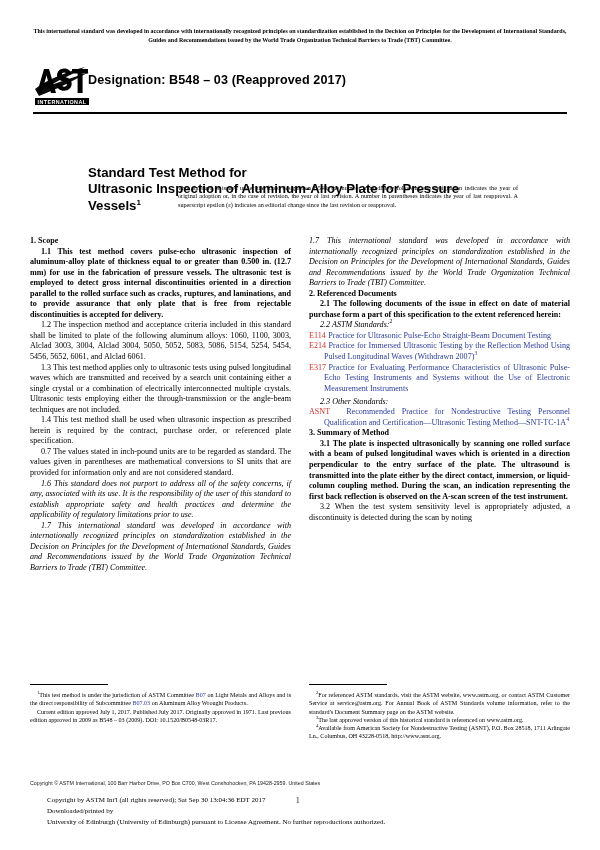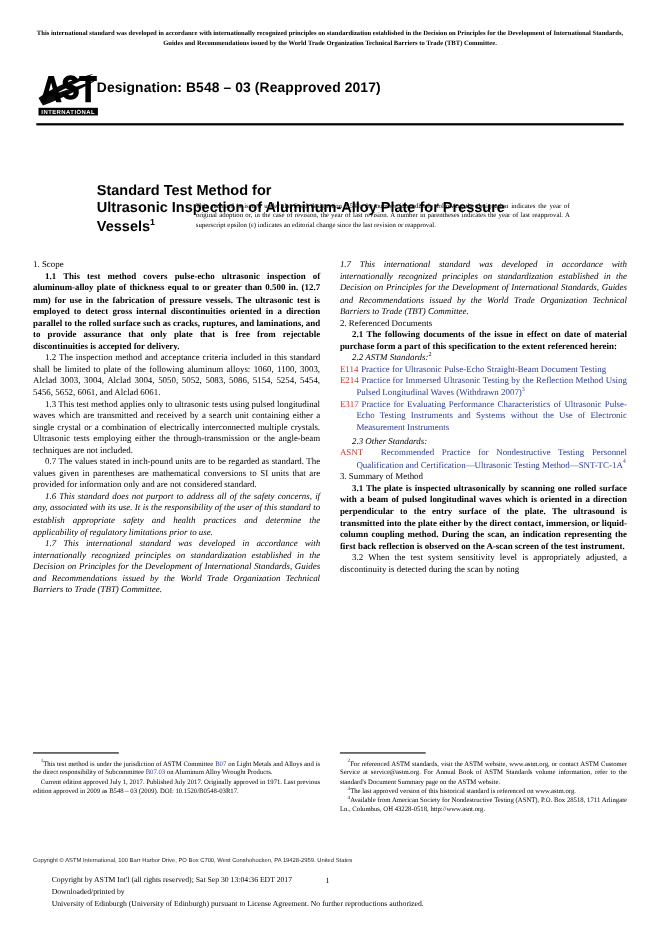--- a/index.html
+++ b/index.html
@@ -116,21 +116,21 @@
 
   .col p {
     margin: 0 0 0 0;
     text-align: justify;
     text-justify: inter-word;
     -webkit-hyphens: none;
     hyphens: none;
   }
   .p-indent { text-indent: 11px; }
   .sec-head {
-    font-weight: normal;
+    font-weight: bold;
     margin-top: 7.5px;
     margin-bottom: 1.5px;
     text-indent: 0;
     text-align: left;
   }
   .sec-head.first { margin-top: 0; }
   .para { margin-top: 6.2px; }
   .para.tight { margin-top: 0px; font-weight: bold; }
   .ital { font-style: italic; }
   .sub-head {
@@ -256,20 +256,21 @@
     <div><span>Vessels</span><sup>1</sup></div>
   </div>
 
   <div class="issue-statement">This standard is issued under the fixed designation B548; the number immediately following the designation indicates the year of original adoption or, in the case of revision, the year of last revision. A number in parentheses indicates the year of last reapproval. A superscript epsilon (ε) indicates an editorial change since the last revision or reapproval.</div>
 
   <div class="col col-left">
     <p class="sec-head first">1. Scope</p>
     <p class="p-indent para tight">1.1 This test method covers pulse-echo ultrasonic inspection of aluminum-alloy plate of thickness equal to or greater than 0.500 in. (12.7 mm) for use in the fabrication of pressure vessels. The ultrasonic test is employed to detect gross internal discontinuities oriented in a direction parallel to the rolled surface such as cracks, ruptures, and laminations, and to provide assurance that only plate that is free from rejectable discontinuities is accepted for delivery.</p>
     <p class="p-indent para">1.2 The inspection method and acceptance criteria included in this standard shall be limited to plate of the following aluminum alloys: 1060, 1100, 3003, Alclad 3003, 3004, Alclad 3004, 5050, 5052, 5083, 5086, 5154, 5254, 5454, 5456, 5652, 6061, and Alclad 6061.</p>
     <p class="p-indent para">1.3 This test method applies only to ultrasonic tests using pulsed longitudinal waves which are transmitted and received by a search unit containing either a single crystal or a combination of electrically interconnected multiple crystals. Ultrasonic tests employing either the through-transmission or the angle-beam techniques are not included.</p>
+    <p class="p-indent para">1.4 This test method shall be used when ultrasonic inspection as prescribed herein is required by the contract, purchase order, or referenced plate specification.</p>
     <p class="p-indent para">0.7 The values stated in inch-pound units are to be regarded as standard. The values given in parentheses are mathematical conversions to SI units that are provided for information only and are not considered standard.</p>
     <p class="p-indent para ital">1.6 This standard does not purport to address all of the safety concerns, if any, associated with its use. It is the responsibility of the user of this standard to establish appropriate safety and health practices and determine the applicability of regulatory limitations prior to use.</p>
     <p class="p-indent para ital">1.7 This international standard was developed in accordance with internationally recognized principles on standardization established in the Decision on Principles for the Development of International Standards, Guides and Recommendations issued by the World Trade Organization Technical Barriers to Trade (TBT) Committee.</p>
   </div>
 
   <div class="col col-right">
     <p class="ital">1.7 This international standard was developed in accordance with internationally recognized principles on standardization established in the Decision on Principles for the Development of International Standards, Guides and Recommendations issued by the World Trade Organization Technical Barriers to Trade (TBT) Committee.</p>
 
     <p class="sec-head">2. Referenced Documents</p>
     <p class="p-indent para tight">2.1 The following documents of the issue in effect on date of material purchase form a part of this specification to the extent referenced herein:</p>

